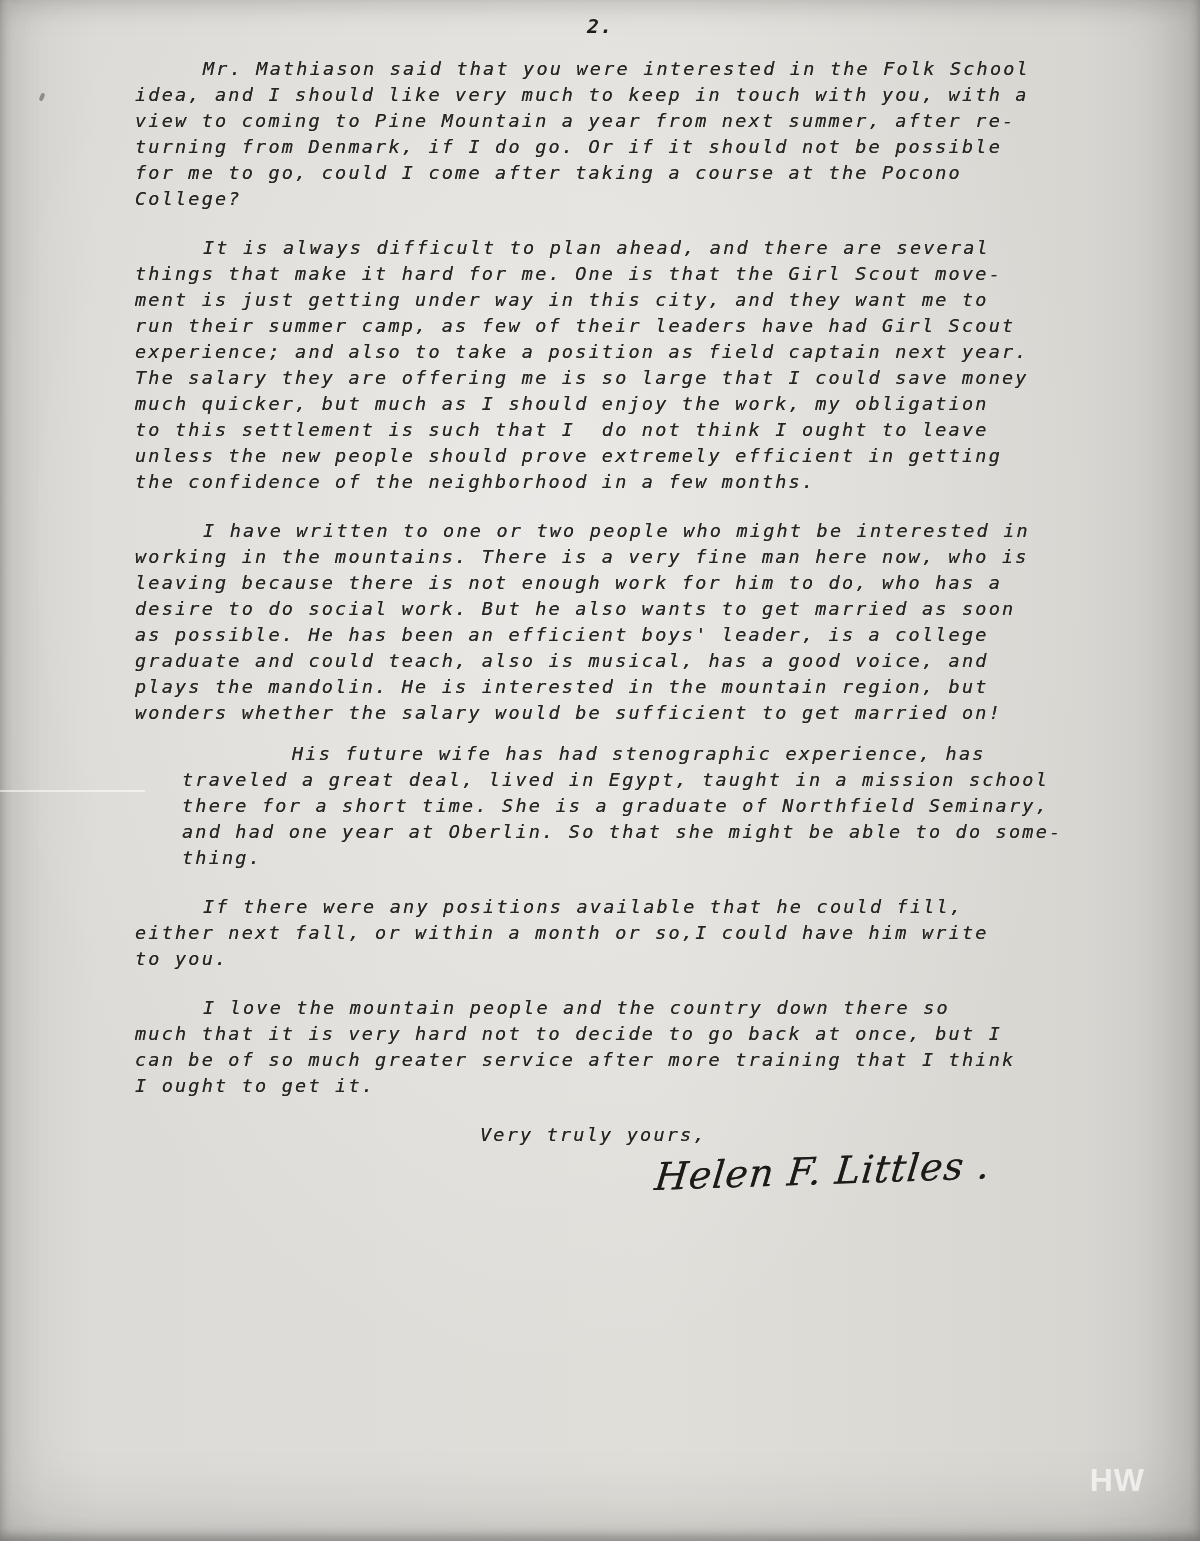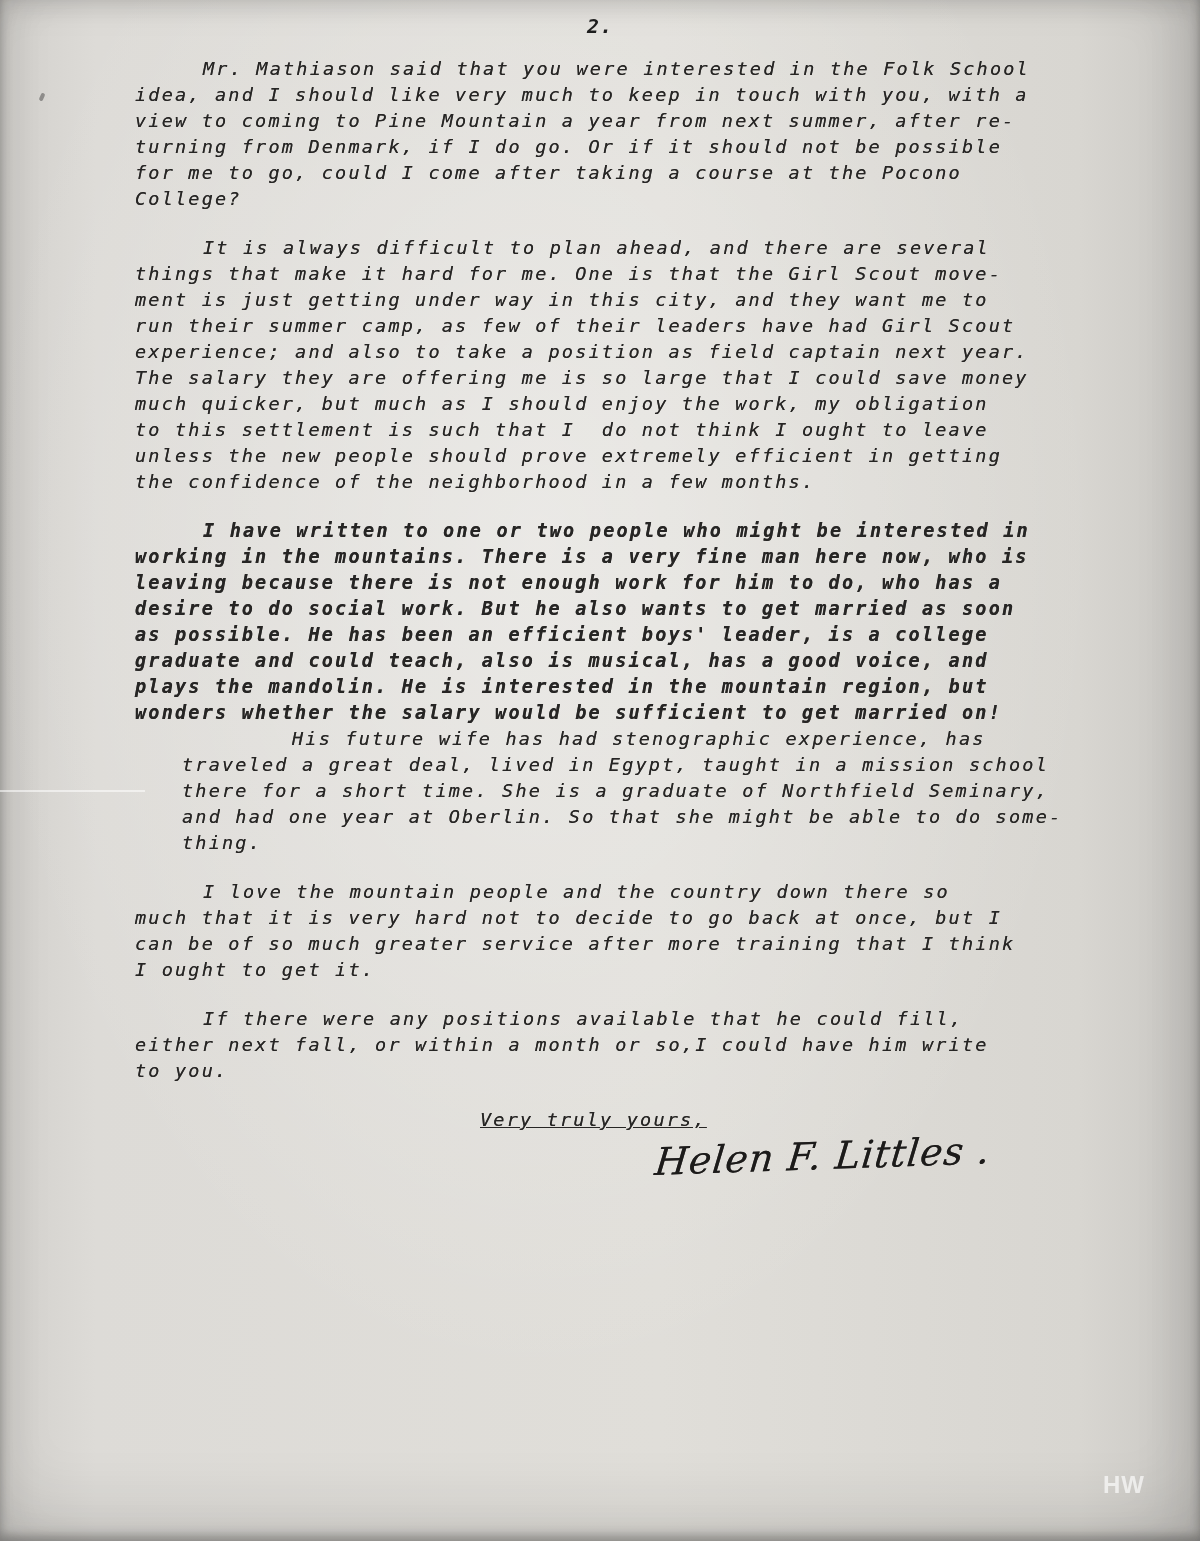--- a/index.html
+++ b/index.html
@@ -48,31 +48,29 @@
     line-height: 26px;
     letter-spacing: 2.2px;
     text-shadow: 0 0 0.6px rgba(40,38,36,0.8);
   }
   .para {
     white-space: pre-wrap;
     text-indent: 68px;
     margin: 0 0 23px 0;
   }
   .para.tight {
-    margin-bottom: 0;
-    font-weight: bold;
+    margin-bottom: 15px;
   }
   .para.follow {
     text-indent: 110px;
     margin-left: 47px;
   }
   .closing {
     margin: 23px 0 8px 345px;
     white-space: pre;
-    text-decoration: underline;
   }
   .signature {
     margin: 16px 0 0 520px;
     font-family: "DejaVu Serif", serif;
     font-style: italic;
     font-size: 38px;
     letter-spacing: 1px;
     color: #1c1b1a;
     transform: rotate(-2deg) skewX(-8deg);
     transform-origin: left center;
@@ -94,21 +92,21 @@
     background: #6f6e6c;
     border-radius: 2px;
     transform: rotate(25deg);
     opacity: 0.7;
   }
   .watermark {
     position: absolute;
     right: 55px;
     bottom: 42px;
     font-family: "Liberation Sans", sans-serif;
-    font-size: 24px;
+    font-size: 32px;
     font-weight: bold;
     color: rgba(255,255,255,0.65);
     letter-spacing: 1px;
   }
 </style>
 </head>
 <body>
 
 <div class="paper">
 
@@ -142,28 +140,28 @@
 graduate and could teach, also is musical, has a good voice, and
 plays the mandolin. He is interested in the mountain region, but
 wonders whether the salary would be sufficient to get married on!</div>
 
     <div class="para follow">His future wife has had stenographic experience, has
 traveled a great deal, lived in Egypt, taught in a mission school
 there for a short time. She is a graduate of Northfield Seminary,
 and had one year at Oberlin. So that she might be able to do some-
 thing.</div>
 
+    <div class="para">If there were any positions available that he could fill,
+either next fall, or within a month or so,I could have him write
+to you.</div>
+
     <div class="para">I love the mountain people and the country down there so
 much that it is very hard not to decide to go back at once, but I
 can be of so much greater service after more training that I think
 I ought to get it.</div>
-
-    <div class="para">If there were any positions available that he could fill,
-either next fall, or within a month or so,I could have him write
-to you.</div>
 
 
     <div class="closing">Very truly yours,</div>
 
     <div class="signature">Helen F. Littles .</div>
 
   </div>
 
   <div class="scan-line"></div>
   <div class="speck"></div>

